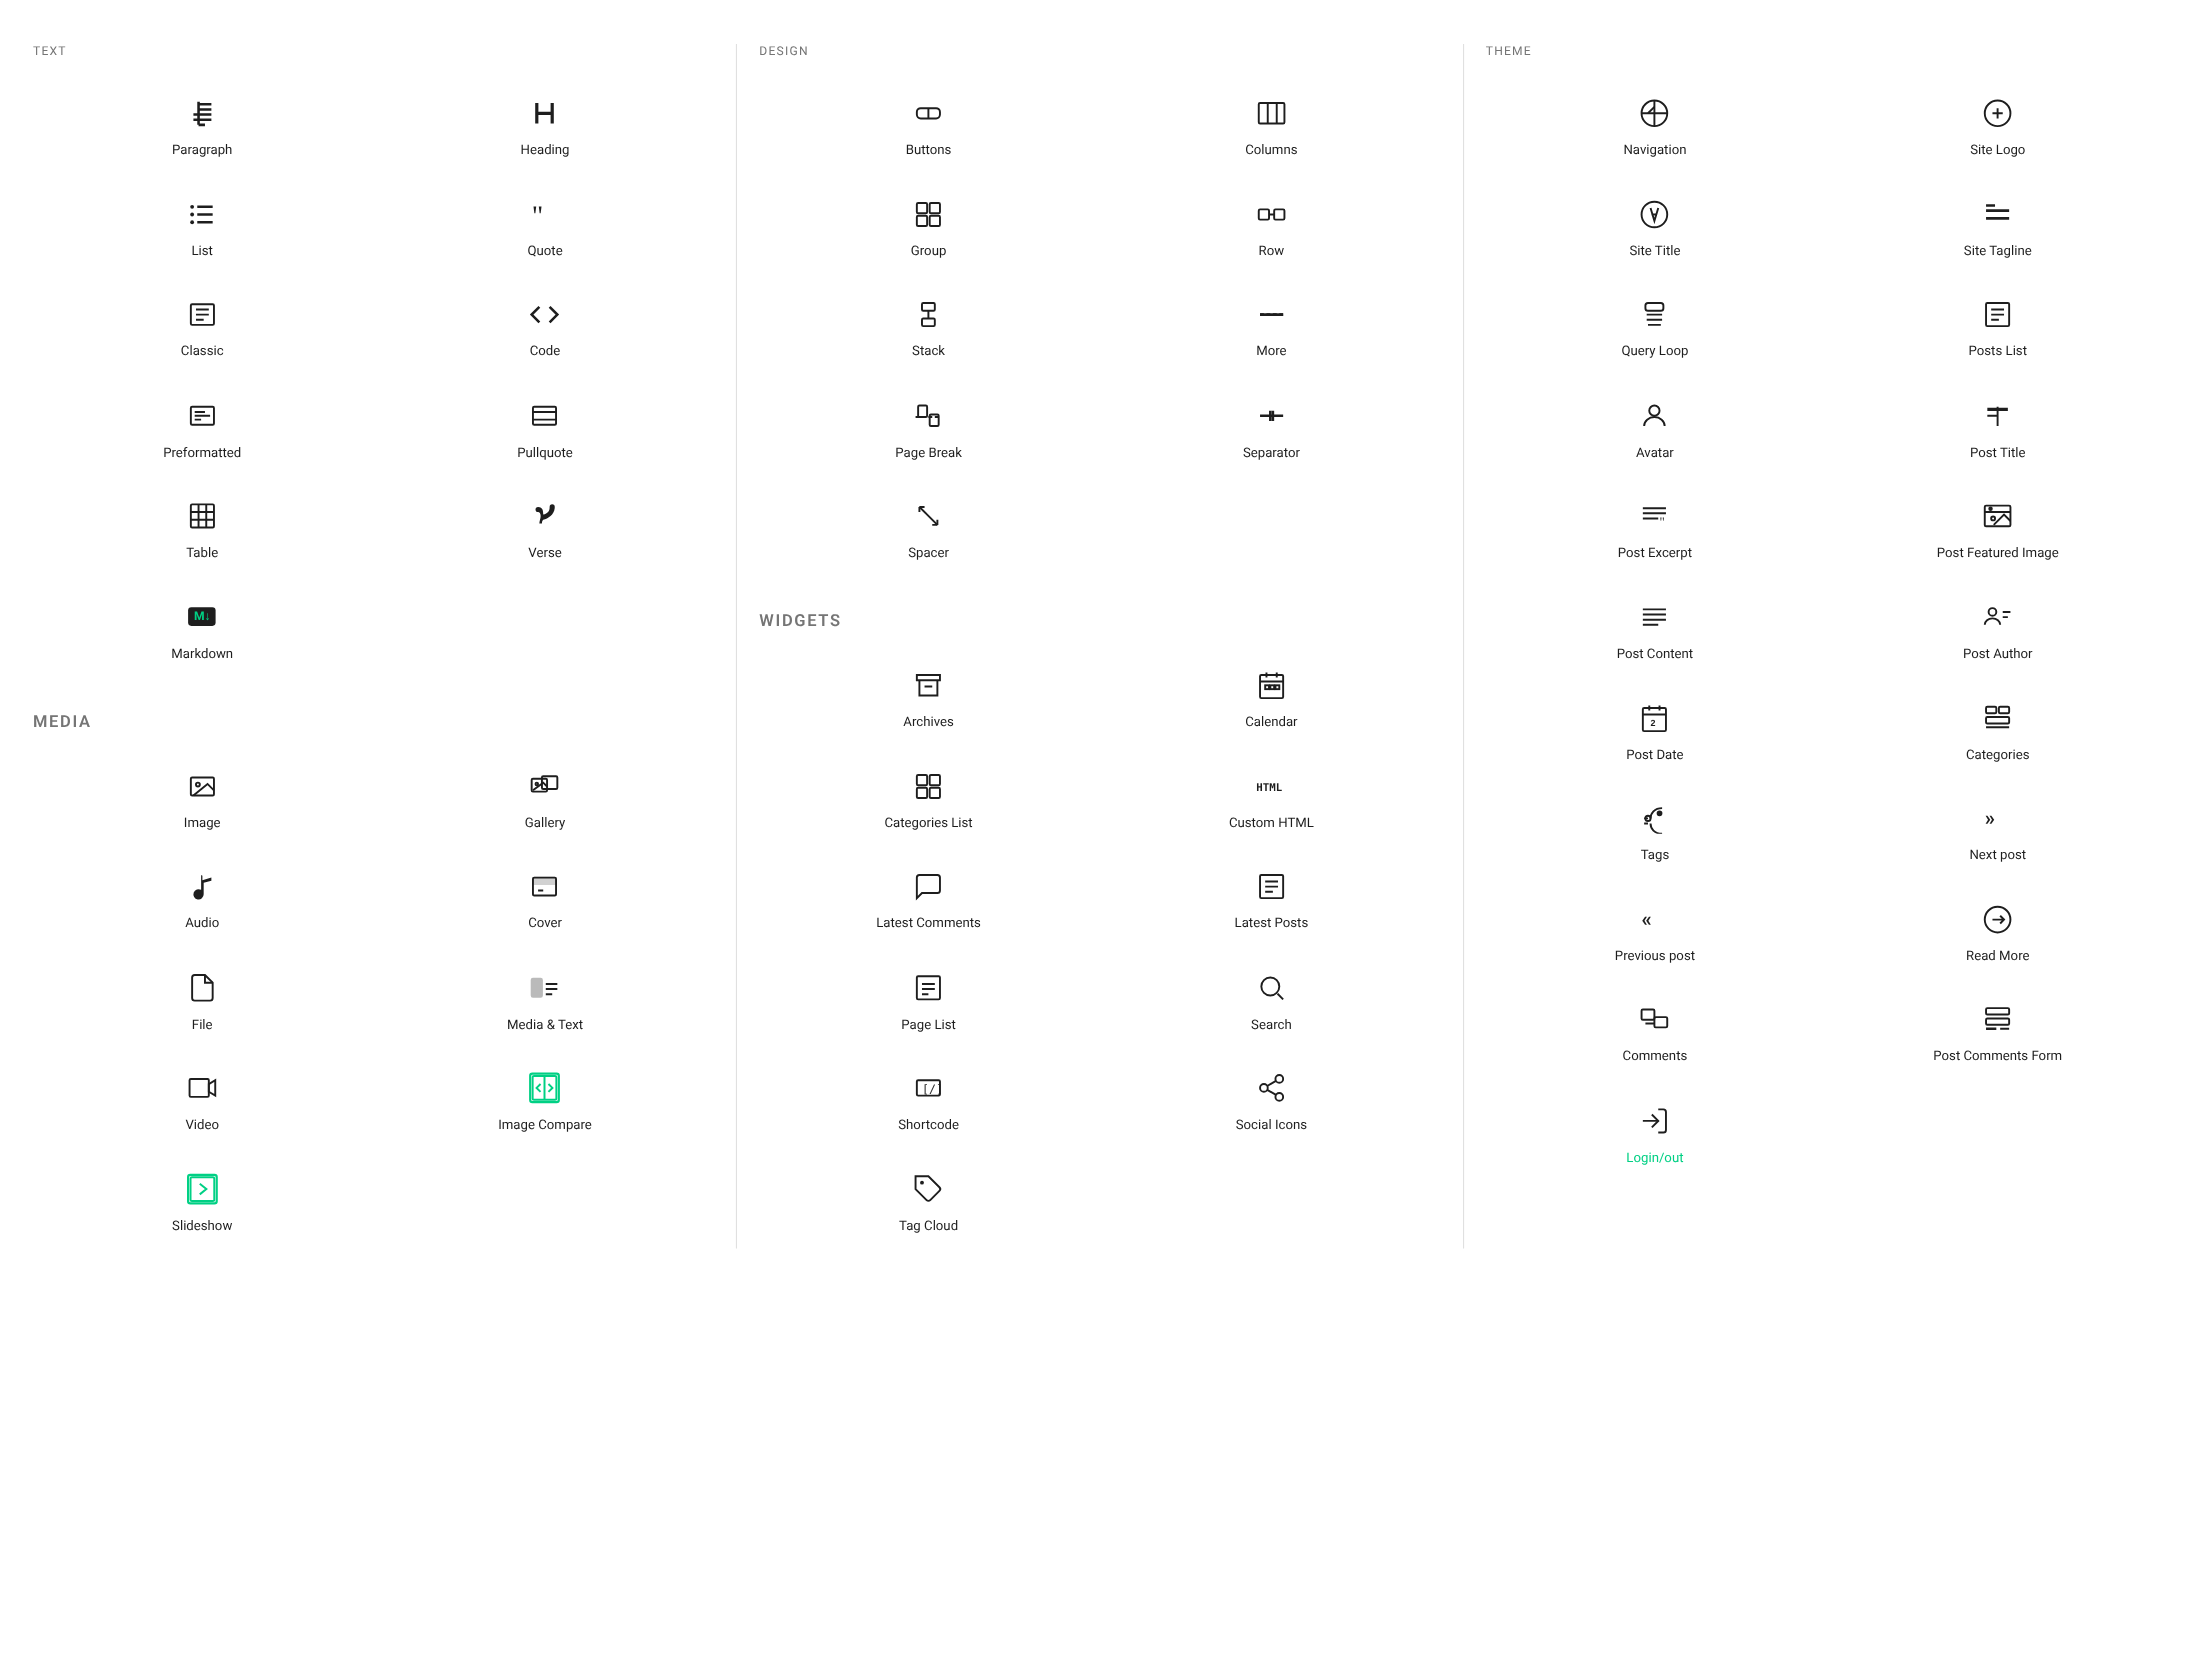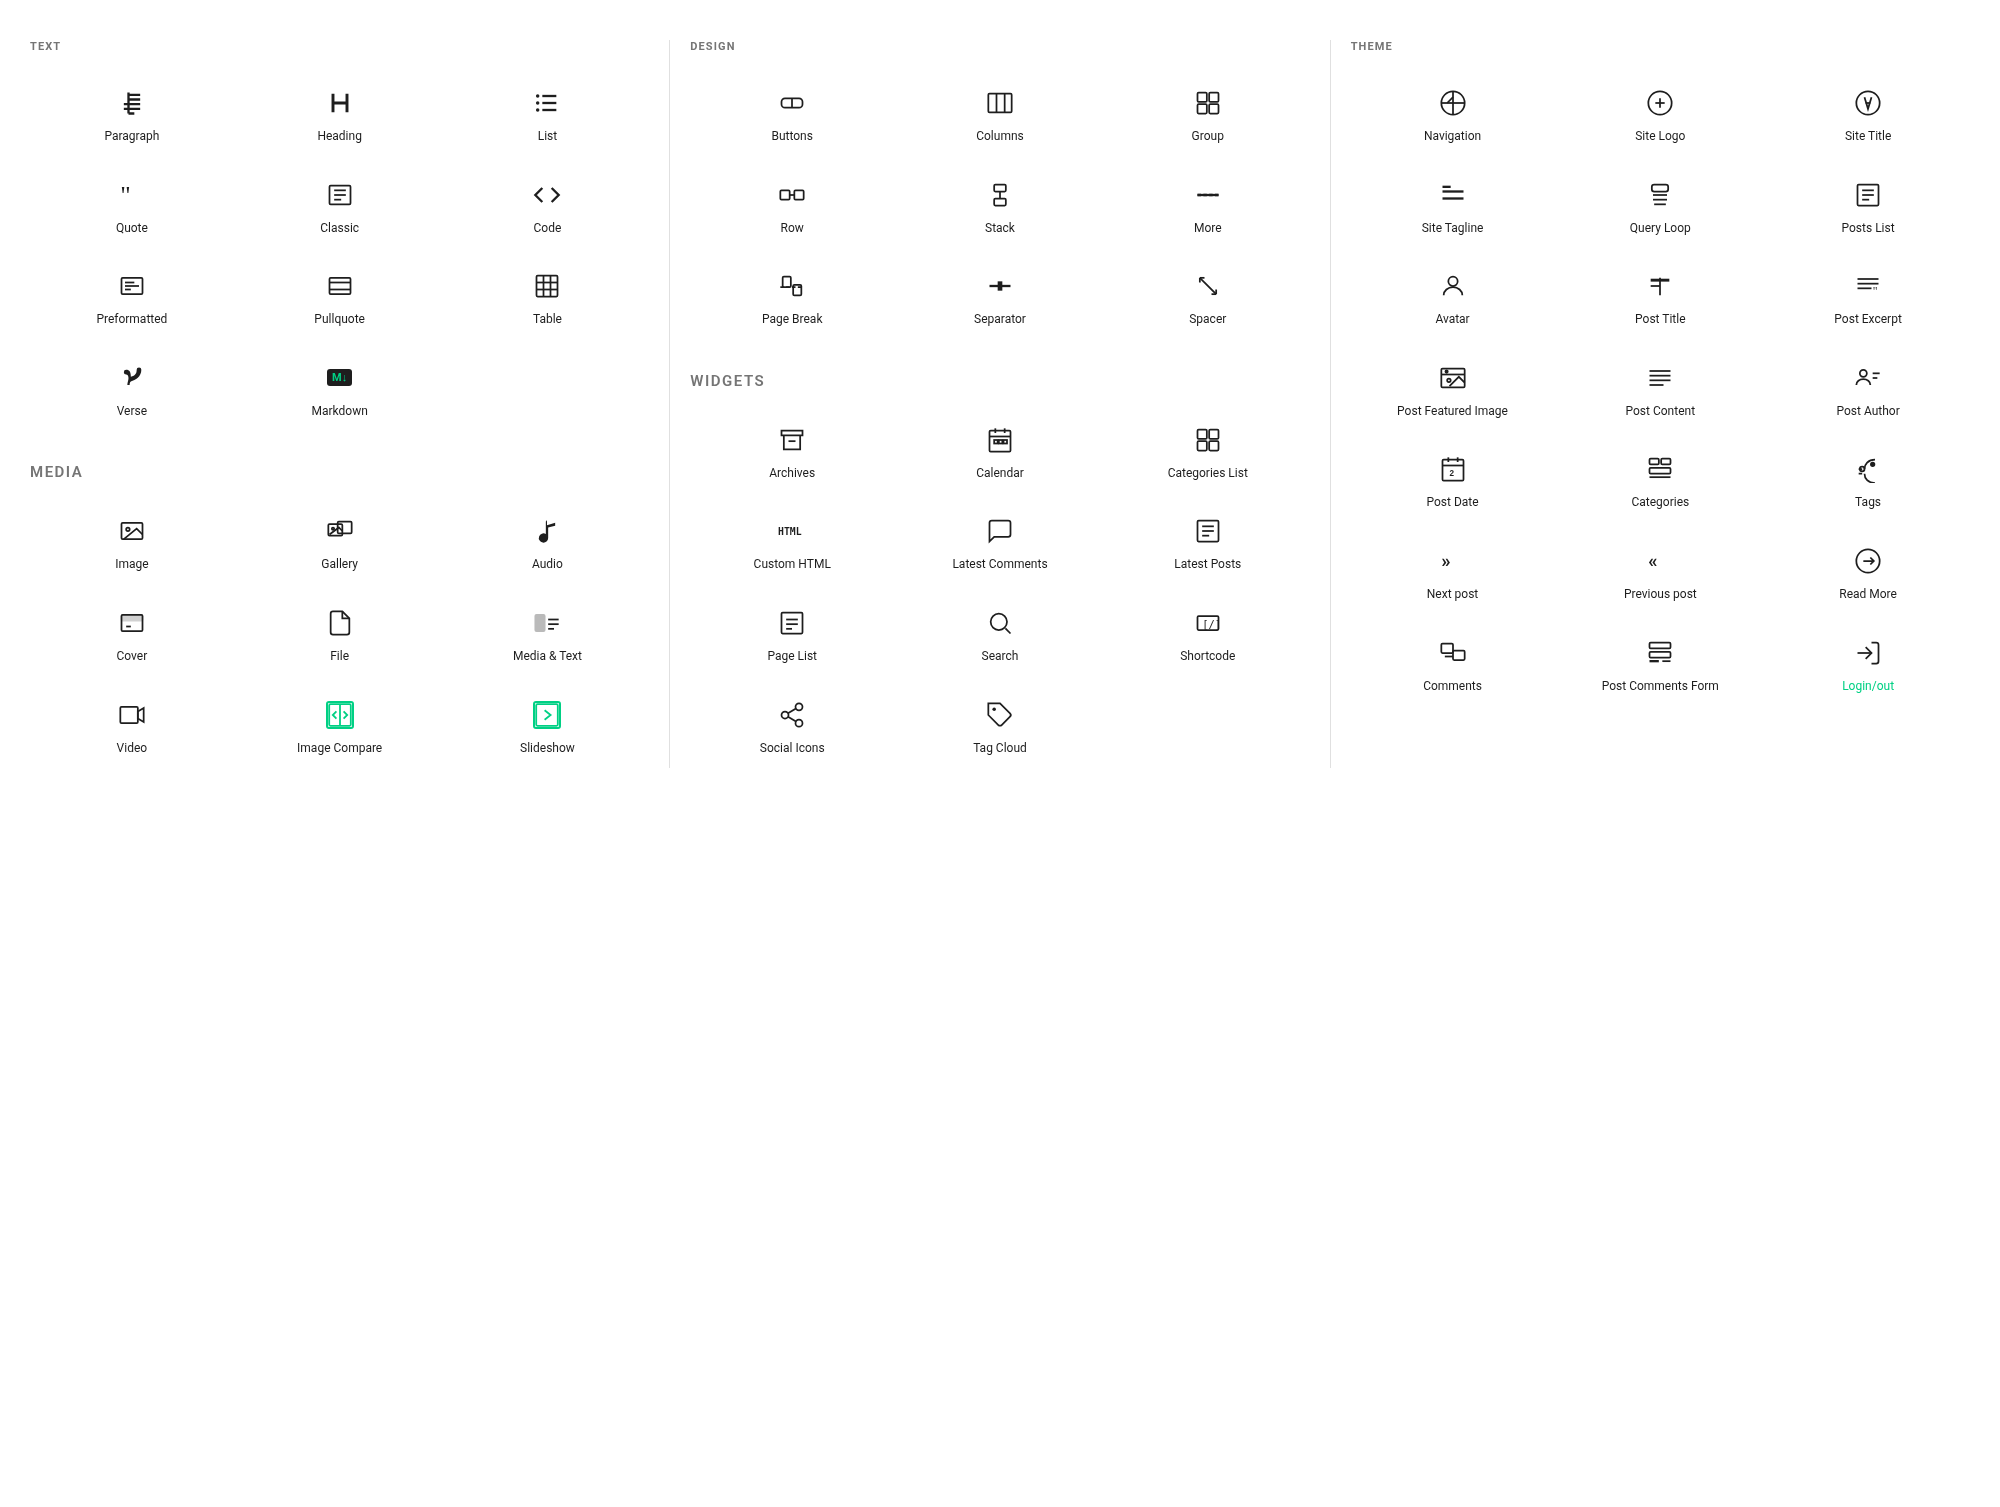--- a/index.html
+++ b/index.html
@@ -12,29 +12,29 @@
     .sections-wrapper {
       display: flex;
       gap: 0;
       width: 100%;
     }
     .section {
       flex: 1;
     }
     .section-title {
       font-size: 11px;
-      font-weight: 700;
+      font-weight: 400;
       letter-spacing: 0.1em;
       color: #757575;
       text-transform: uppercase;
       margin-bottom: 20px;
     }
     .block-grid {
       display: grid;
-      grid-template-columns: repeat(3, 1fr);
+      grid-template-columns: repeat(2, 1fr);
       gap: 8px 4px;
     }
     .block-item {
       display: flex;
       flex-direction: column;
       align-items: center;
       padding: 12px 8px;
       cursor: pointer;
       border-radius: 4px;
       transition: background 0.1s;

